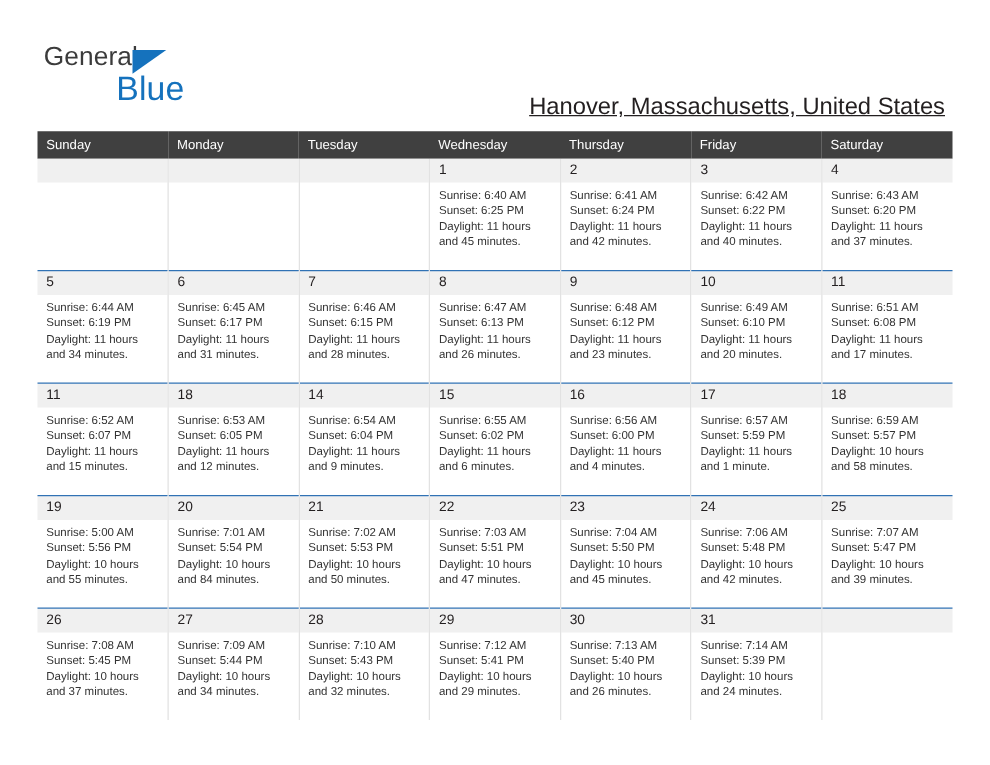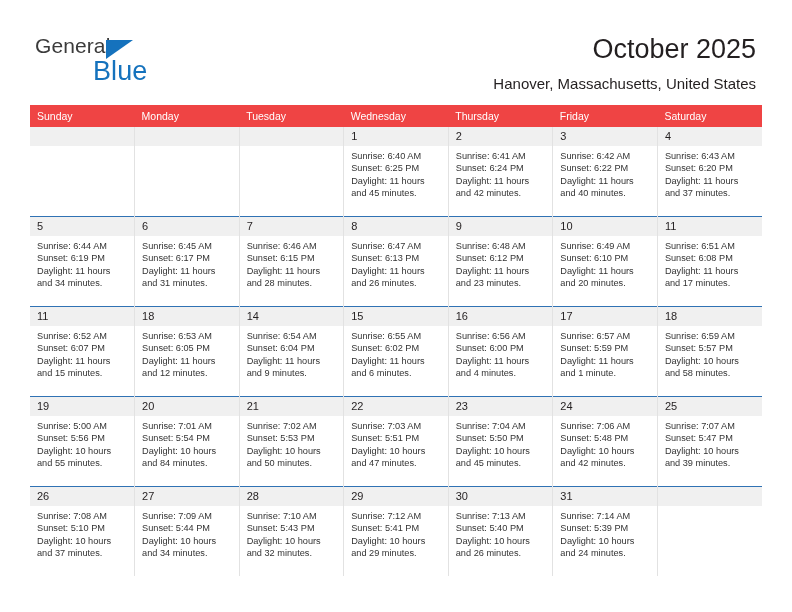--- a/index.html
+++ b/index.html
@@ -71,37 +71,38 @@
     font-size: 27px;
     color: #231f20;
     text-align: right;
     white-space: nowrap;
     font-weight: normal;
   }
   .subtitle {
     position: absolute;
     right: 36px;
     top: 75px;
-    font-size: 15px;
+    font-size: 19px;
     color: #231f20;
     text-align: right;
     white-space: nowrap;
+    text-decoration: underline;
   }
 
   
   .cal {
     position: absolute;
     left: 30px;
     top: 105px;
     width: 732px;
     border-collapse: collapse;
     table-layout: fixed;
   }
   .cal th {
-    background: #ef4444;
+    background: #404040;
     color: #ffffff;
     font-size: 10.5px;
     font-weight: normal;
     text-align: left;
     padding: 5px 0 5px 7px;
     height: 10px;
     line-height: 12px;
     border: none;
   }
   .cal td {
@@ -146,21 +147,20 @@
 <div class="page">
 
   <div class="top">
 
     <div class="logo">
       <span class="logo-general">General</span>
       <span class="logo-tri"></span>
       <span class="logo-blue">Blue</span>
     </div>
 
-    <div class="title">October 2025</div>
     <div class="subtitle">Hanover, Massachusetts, United States</div>
   </div>
 
   <table class="cal">
     <thead>
       <tr id="hdr-row">
           <th>Sunday</th>
           <th>Monday</th>
           <th>Tuesday</th>
           <th>Wednesday</th>
@@ -410,21 +410,21 @@
               <div>Daylight: 10 hours</div>
               <div>and 39 minutes.</div>
             </div>
           </td>
         </tr>
         <tr class="week">
           <td>
             <div class="daynum">26</div>
             <div class="info">
               <div>Sunrise: 7:08 AM</div>
-              <div>Sunset: 5:10 PM</div>
+              <div>Sunset: 5:45 PM</div>
               <div>Daylight: 10 hours</div>
               <div>and 37 minutes.</div>
             </div>
           </td>
           <td>
             <div class="daynum">27</div>
             <div class="info">
               <div>Sunrise: 7:09 AM</div>
               <div>Sunset: 5:44 PM</div>
               <div>Daylight: 10 hours</div>

